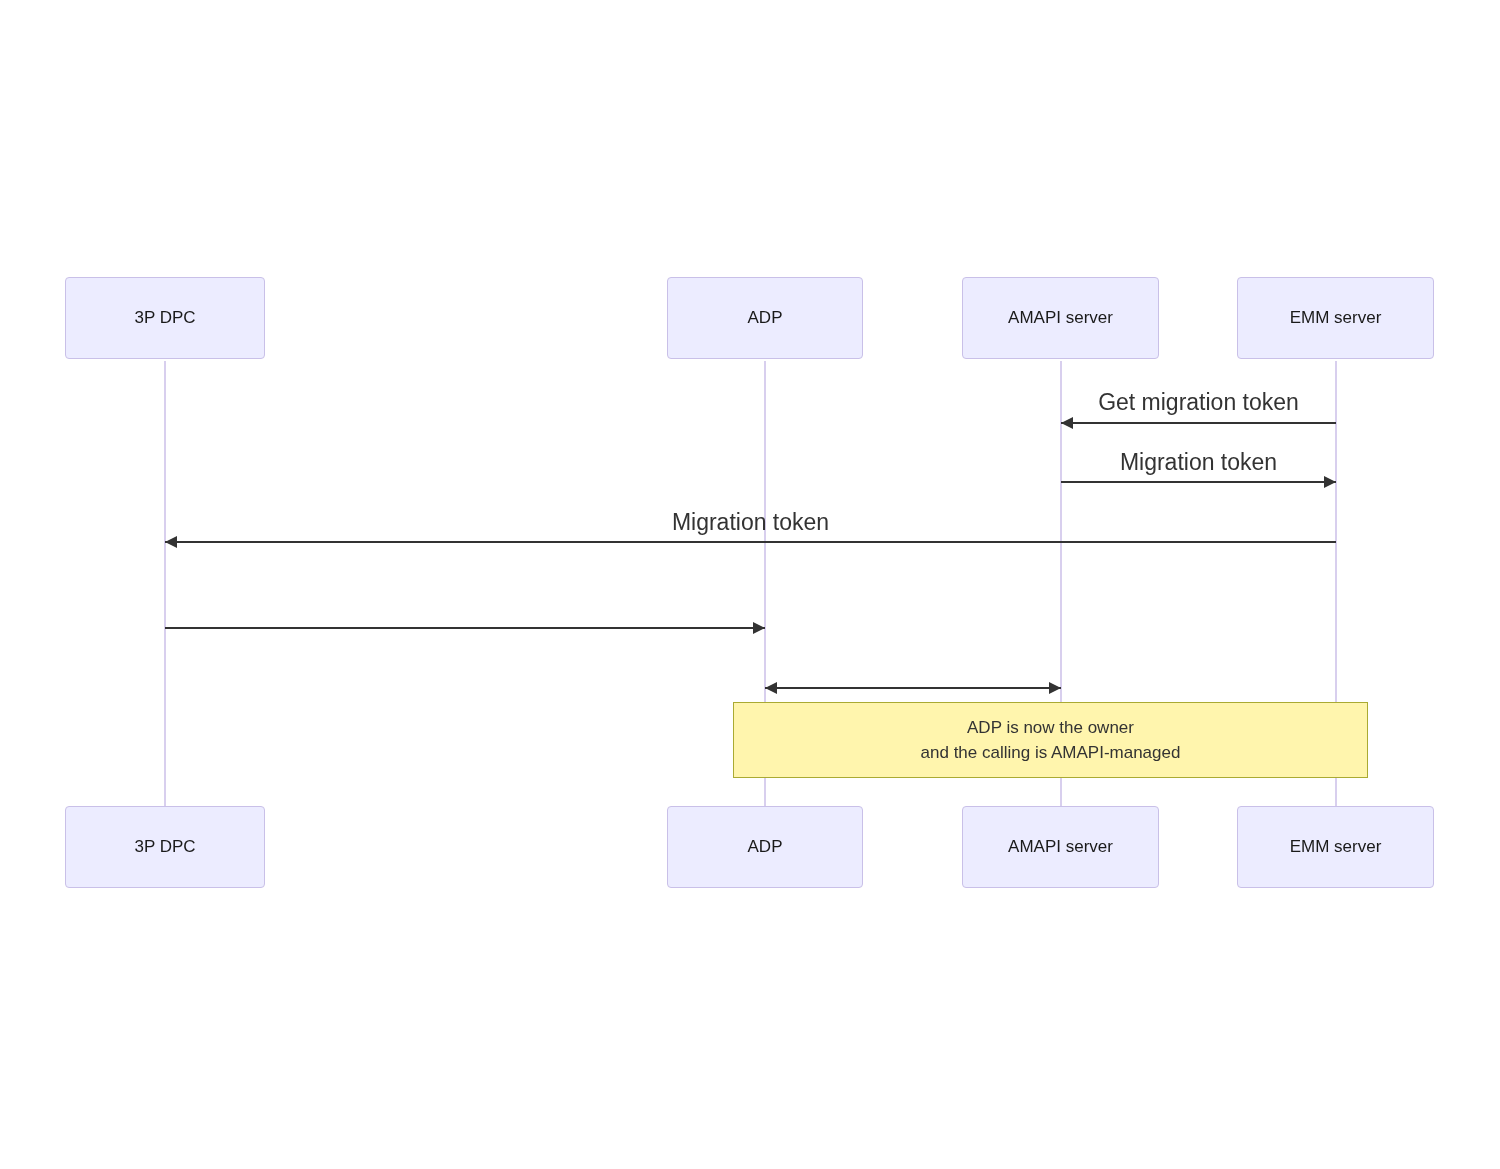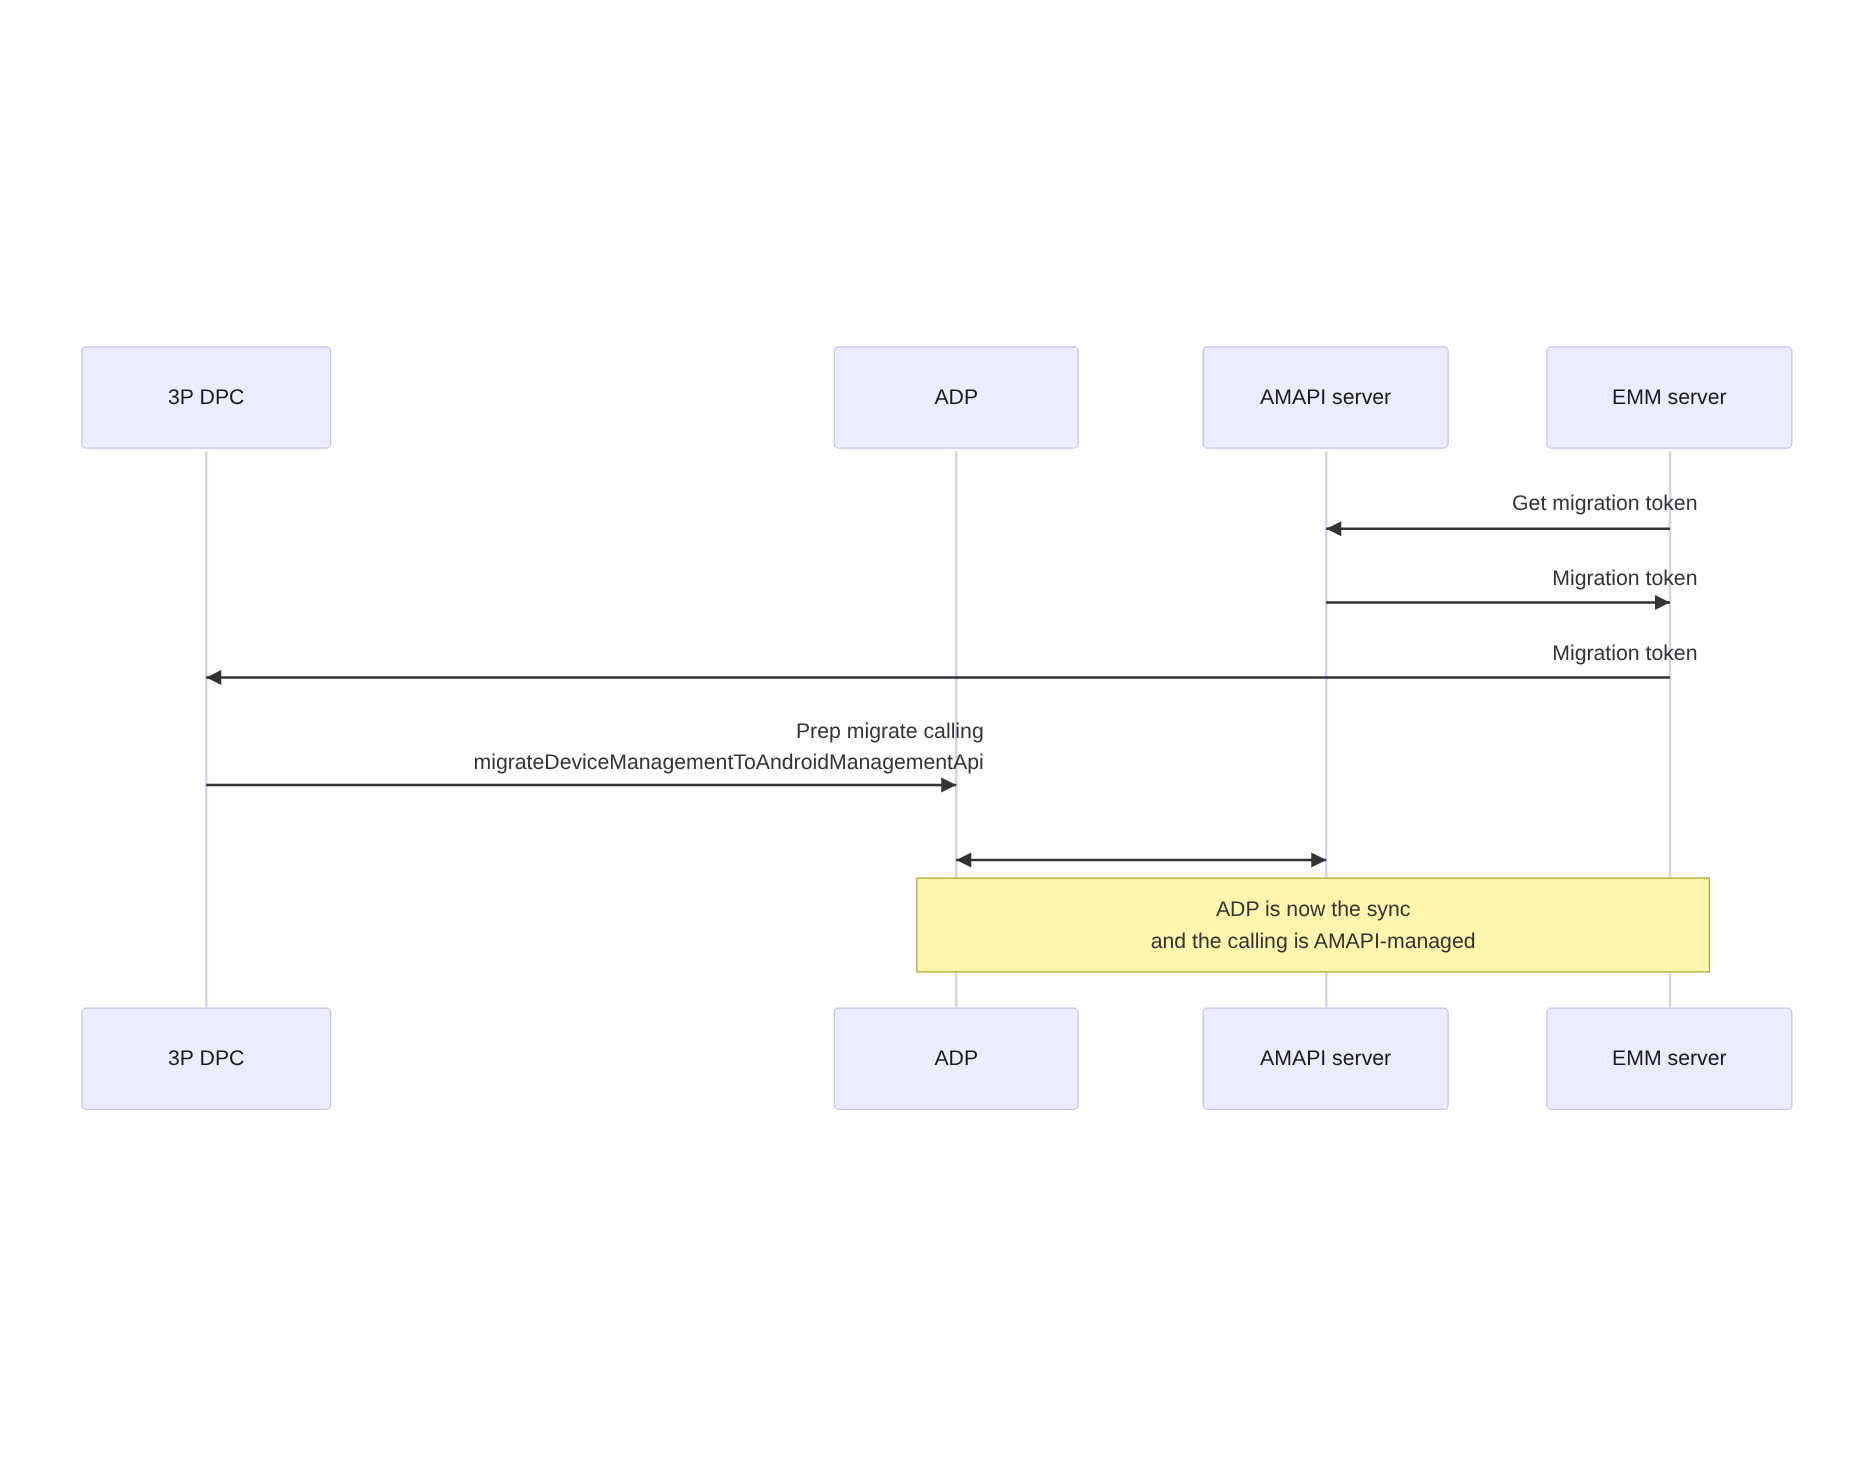--- a/index.html
+++ b/index.html
@@ -32,25 +32,24 @@
     align-items: center;
     justify-content: center;
     font-size: 17px;
     color: #1a1a1a;
     box-sizing: border-box;
   }
   .actor.row-top { top: 277px; }
   .actor.row-bottom { top: 806px; }
   .msg-label {
     position: absolute;
-    font-size: 17px;
+    font-size: 23px;
     line-height: 25px;
     color: #333333;
-    text-align: right;
-    margin-left: 22px;
+    text-align: center;
   }
   .msg-line {
     position: absolute;
     height: 2px;
     background: #333333;
   }
   .head {
     position: absolute;
     width: 0;
     height: 0;
@@ -108,35 +107,31 @@
   <div class="msg-label" style="left:1061px; top:450px; width:275px;">Migration token</div>
   <div class="msg-line" style="left:1061px; top:481px; width:275px;">
     <span class="head head-right"></span>
   </div>
 
   <div class="msg-label" style="left:165px; top:510px; width:1171px;">Migration token</div>
   <div class="msg-line" style="left:165px; top:541px; width:1171px;">
     <span class="head head-left"></span>
   </div>
 
-  <div class="msg-label" style="left:165px; top:572px; width:600px;">
-    <div>Prep migrate calling</div>
-    <div>migrateDeviceManagementToAndroidManagementApi</div>
-  </div>
   <div class="msg-line" style="left:165px; top:627px; width:600px;">
     <span class="head head-right"></span>
   </div>
 
   <div class="msg-line" style="left:765px; top:687px; width:296px;">
     <span class="head head-left"></span>
     <span class="head head-right"></span>
   </div>
 
   <div class="note">
-    <div>ADP is now the sync</div>
+    <div>ADP is now the owner</div>
     <div>and the calling is AMAPI-managed</div>
   </div>
 
   <div class="actor row-bottom" style="left:65px; width:200px;">3P DPC</div>
   <div class="actor row-bottom" style="left:667px; width:196px;">ADP</div>
   <div class="actor row-bottom" style="left:962px; width:197px;">AMAPI server</div>
   <div class="actor row-bottom" style="left:1237px; width:197px;">EMM server</div>
 
 </div>
 

